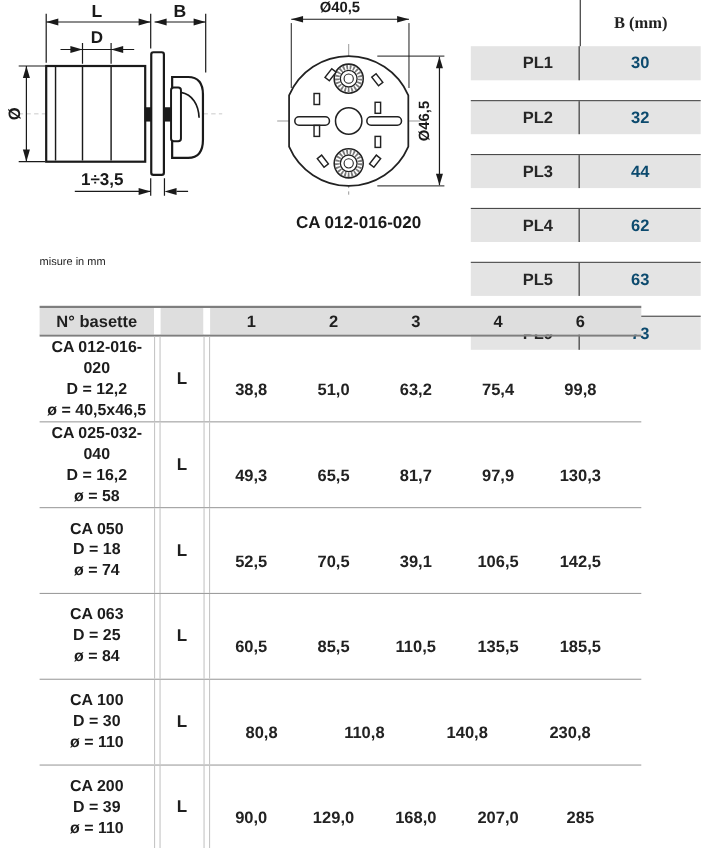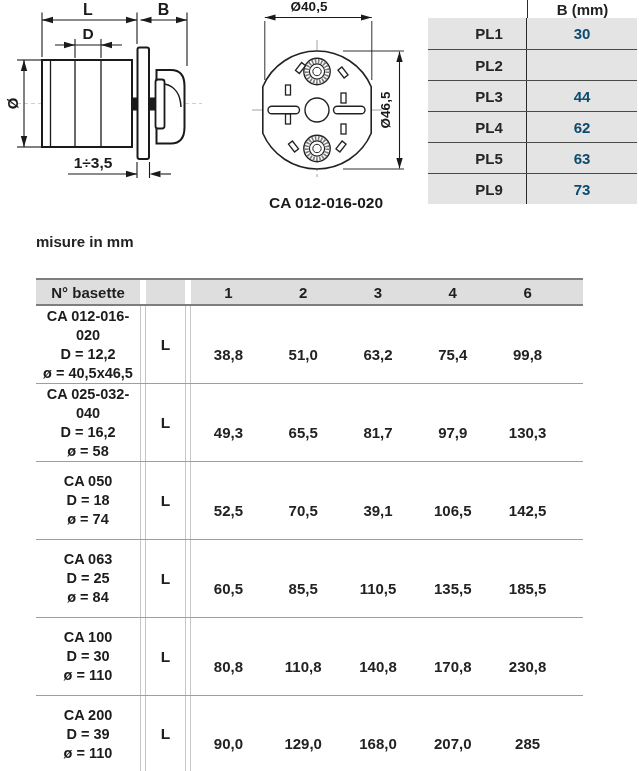--- a/index.html
+++ b/index.html
@@ -2,35 +2,35 @@
 <html><head>
 <meta charset="utf-8">
 <style>
   html,body{margin:0;padding:0;background:#fff;}
   .page{position:relative;width:639px;height:771px;background:#fff;overflow:hidden;
         font-family:"Liberation Sans",sans-serif;color:#1f1f1f;}
   svg text{font-family:"Liberation Sans",sans-serif;fill:#1a1a1a;}
 
   
   .btable{position:absolute;left:428px;top:0;width:209px;}
-  .btable .bhead{display:flex;height:18px;}
+  .btable .bhead{display:flex;height:42px;font-family:Liberation Serif, serif;}
   .btable .bhead .bh-left{width:99px;border-right:1.5px solid #2a2a2a;}
   .btable .bhead .bh-right{flex:1;display:flex;align-items:center;justify-content:center;
         font-weight:bold;font-size:15px;color:#222;}
   .brow{display:flex;height:31px;background:#e4e4e4;box-sizing:border-box;}
-  .brow + .brow{border-top:1.5px solid #4a4a4a;}
+  .brow + .brow{border-top:1.5px solid #4a4a4a;margin-top:18px;}
   .brow .bc-left{width:99px;border-right:1.5px solid #2a2a2a;display:flex;align-items:center;
         justify-content:center;font-weight:bold;font-size:15px;color:#262626;box-sizing:border-box;padding-left:24px;}
   .brow .bc-right{flex:1;display:flex;align-items:center;justify-content:center;
         font-weight:bold;font-size:15px;color:#0c4a6e;}
 
   
   .caption{position:absolute;left:264px;top:194px;width:124px;text-align:center;
         font-weight:bold;font-size:15.5px;color:#1a1a1a;}
-  .note{position:absolute;left:36px;top:233px;font-weight:bold;font-size:15px;color:#222;}
+  .note{position:absolute;left:36px;top:233px;font-weight:normal;font-size:10px;color:#222;}
 
   
   .mtable{position:absolute;left:36px;top:278px;width:547px;}
   .mhead{display:flex;height:24px;border-top:2.5px solid #7e7e7e;border-bottom:2.5px solid #7e7e7e;}
   .h-c1{width:104px;background:#dedede;display:flex;align-items:center;justify-content:center;
         font-weight:bold;font-size:15px;}
   .h-gap{width:6px;background:#fff;}
   .h-cl{width:39px;background:#dedede;}
   .h-data{flex:1;background:#dedede;display:flex;padding-right:18px;}
   .h-data span{flex:1;display:flex;align-items:center;justify-content:center;
@@ -184,20 +184,21 @@
     <div class="bhead">
       <div class="bh-left"></div>
       <div class="bh-right">B (mm)</div>
     </div>
     <div class="brow">
       <div class="bc-left">PL1</div>
       <div class="bc-right">30</div>
     </div>
     <div class="brow">
       <div class="bc-left">PL2</div>
+      <div class="bc-right">32</div>
     </div>
     <div class="brow">
       <div class="bc-left">PL3</div>
       <div class="bc-right">44</div>
     </div>
     <div class="brow">
       <div class="bc-left">PL4</div>
       <div class="bc-right">62</div>
     </div>
     <div class="brow">
@@ -305,21 +306,20 @@
         <div>D = 30</div>
         <div>ø = 110</div>
       </div>
       <div class="b-gap"></div>
       <div class="b-cl">L</div>
       <div class="b-gap"></div>
       <div class="b-data">
         <span>80,8</span>
         <span>110,8</span>
         <span>140,8</span>
-        <span>170,8</span>
         <span>230,8</span>
       </div>
     </div>
 
     <div class="mrow">
       <div class="b-c1">
         <div>CA 200</div>
         <div>D = 39</div>
         <div>ø = 110</div>
       </div>

